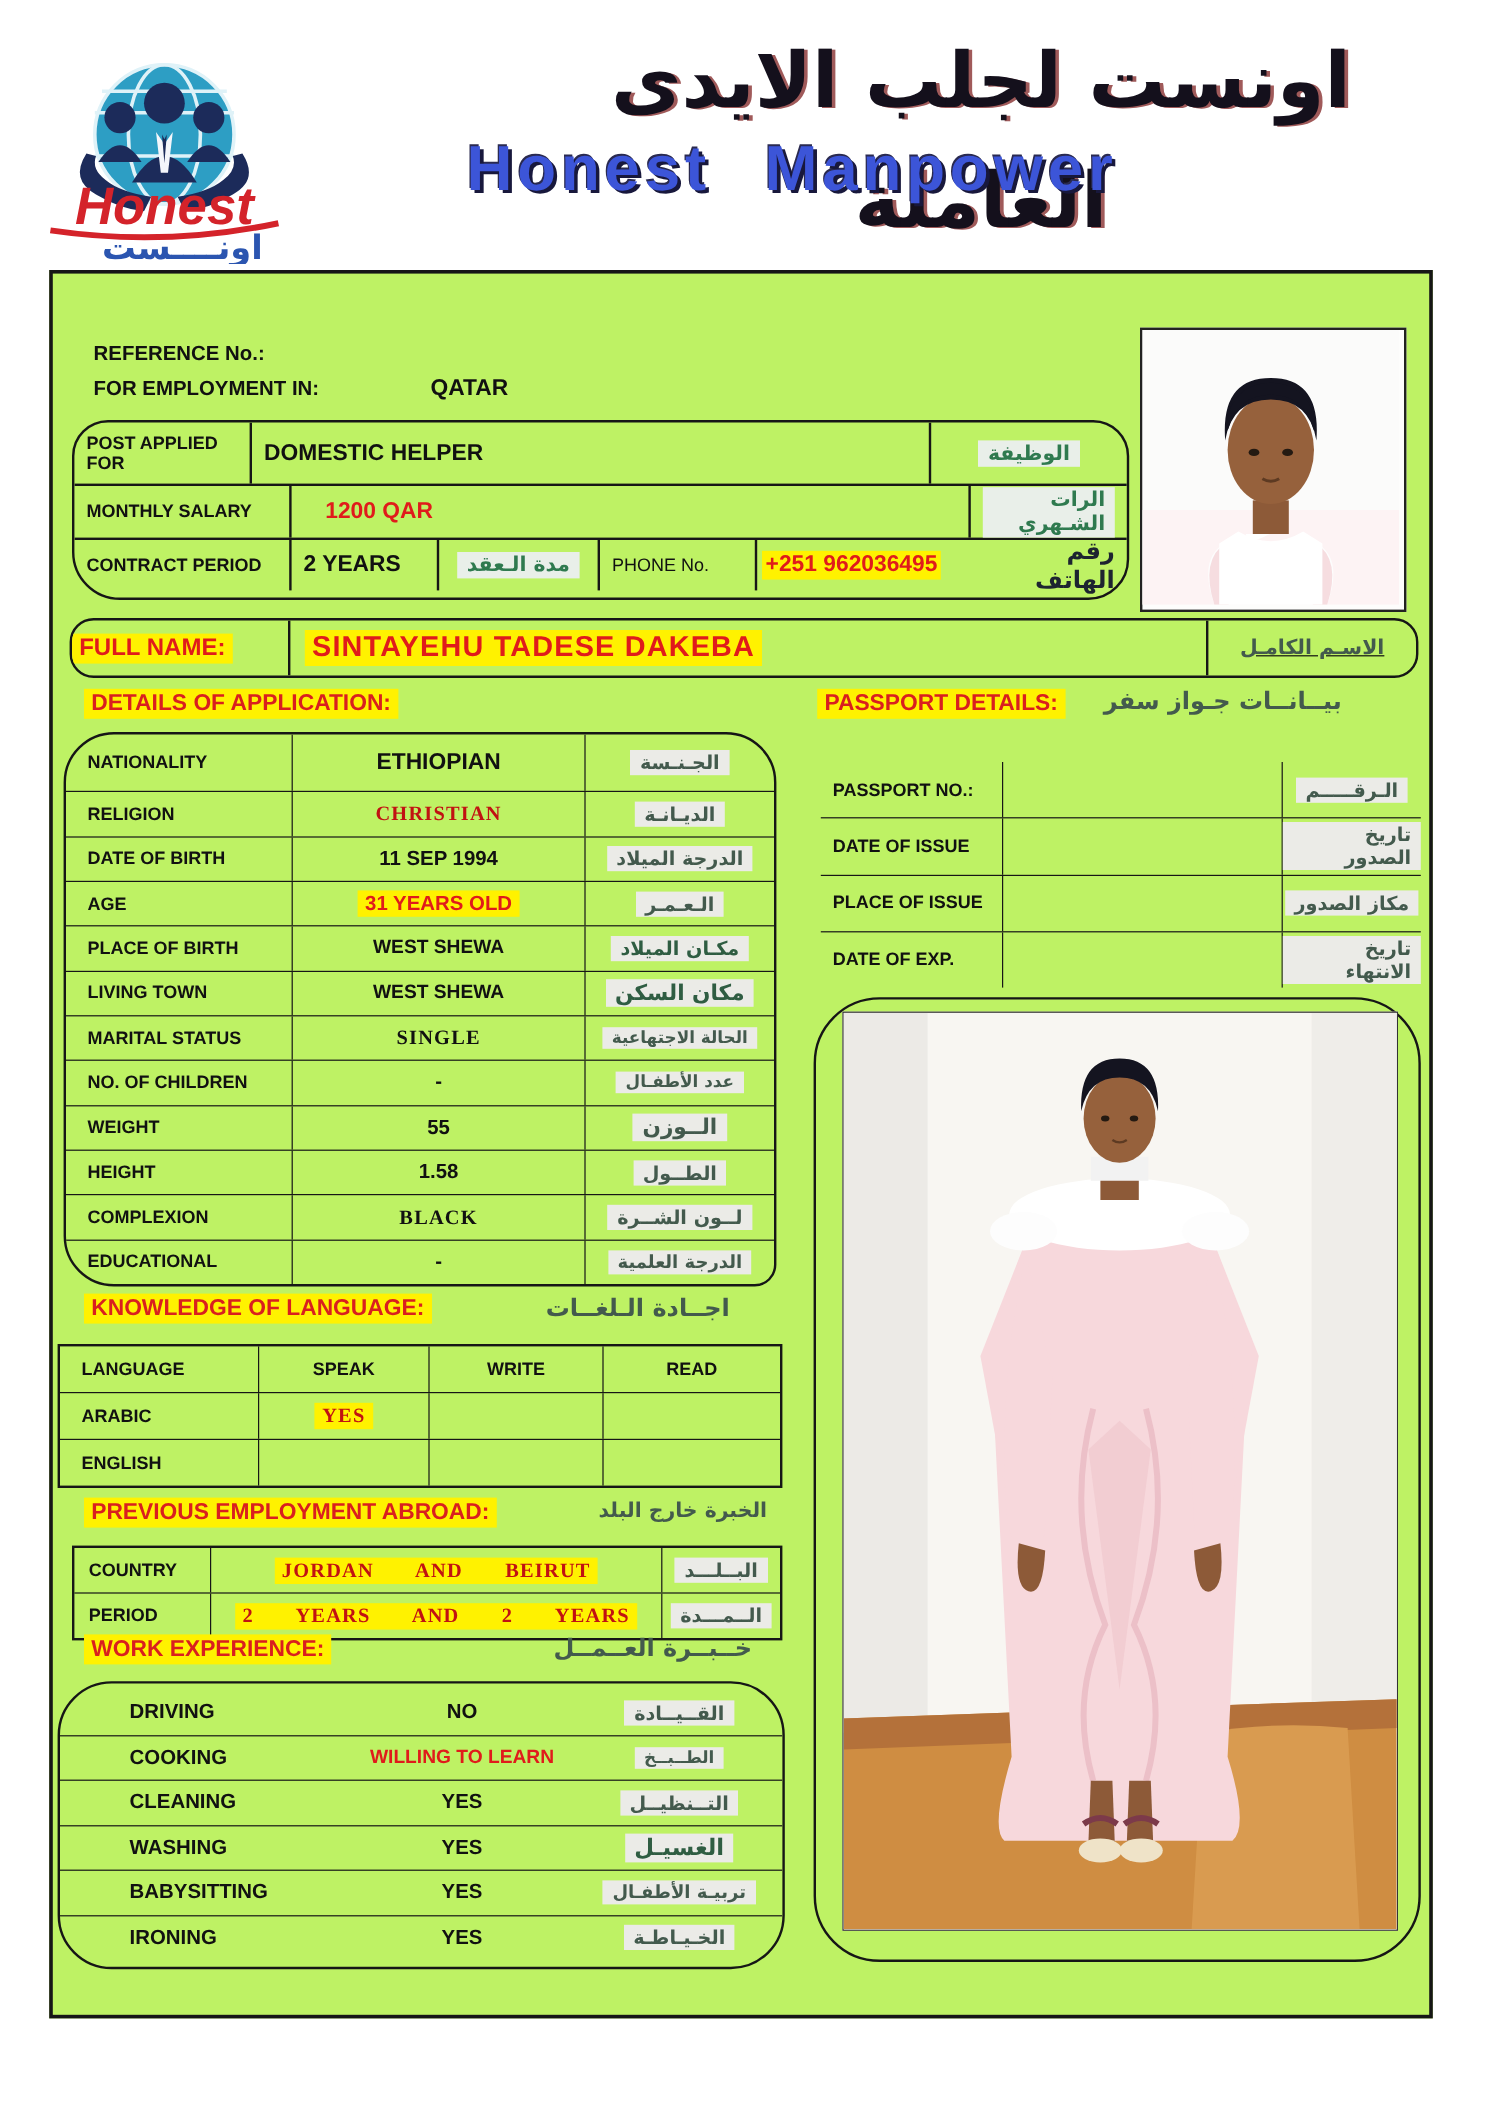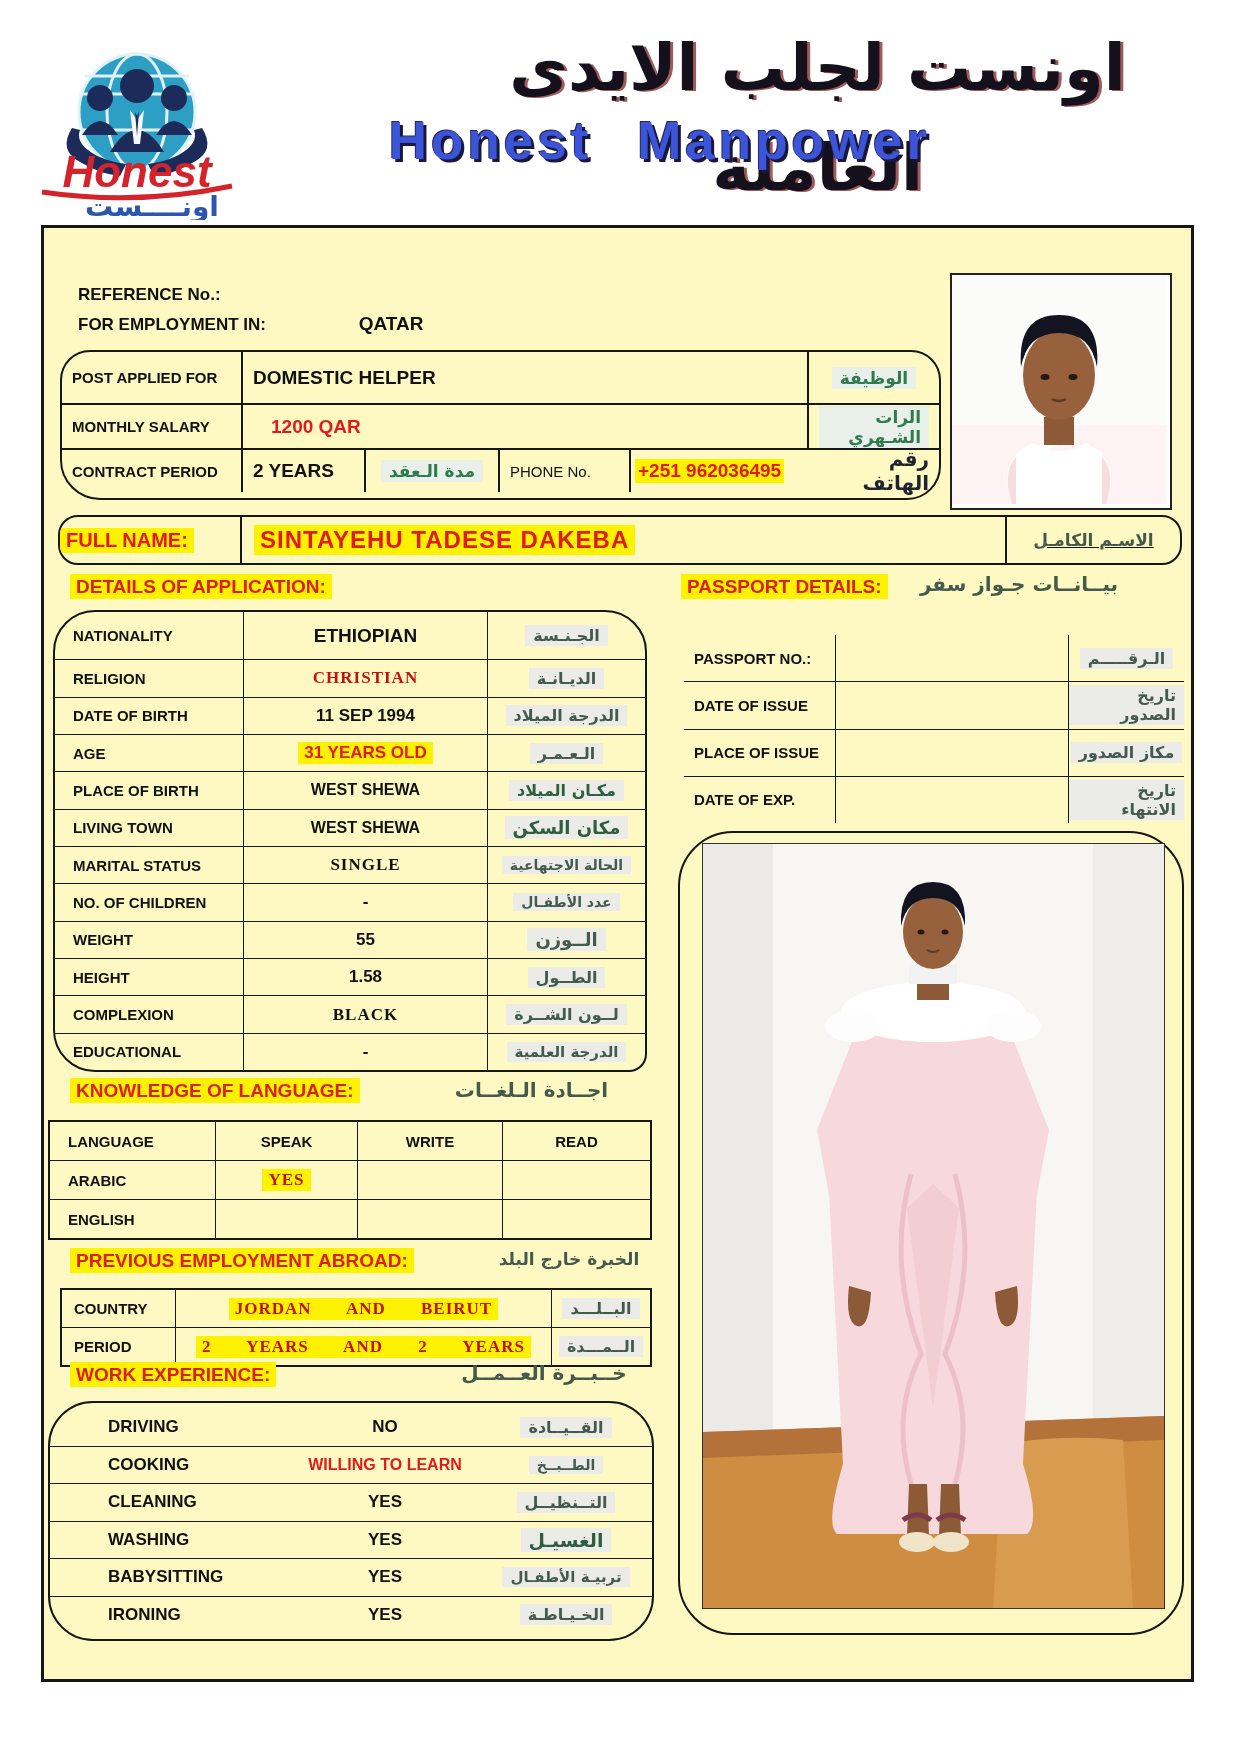--- a/index.html
+++ b/index.html
@@ -10,21 +10,21 @@
   
   .calligraphy{left:400px;top:18px;width:835px;height:102px;direction:rtl;text-align:center;
     font-family:"DejaVu Sans",sans-serif;font-weight:bold;font-size:64px;line-height:100px;
     color:#14101c;text-shadow:3px 1px 0 #a05a5a;}
   .hm-title{left:205px;top:110px;width:910px;text-align:center;font-weight:bold;font-size:53px;
     letter-spacing:4px;word-spacing:26px;color:#3c55d8;
     text-shadow:3px 3px 0 #18183c,-1px -1px 0 #2a2a50;}
   .logo{left:12px;top:40px;width:250px;height:180px;}
 
   
-  .doc{left:41px;top:225px;width:1147px;height:1451px;border:3px solid #161616;background:#fef9c3;}
+  .doc{left:41px;top:225px;width:1147px;height:1451px;border:3px solid #161616;background:#bef264;}
 
   .ref{left:34px;top:52px;font-size:17px;font-weight:bold;line-height:29px;}
   .ref .qatar{font-size:19px;}
 
   
   .t1{left:16px;top:122px;width:877px;height:146px;border:2px solid #161616;
       border-radius:30px 30px 34px 40px;overflow:hidden;}
   .t1row{display:flex;box-sizing:border-box;}
   .t1row+.t1row{border-top:2px solid #161616;}
   .t1 .c{box-sizing:border-box;display:flex;align-items:center;padding:0 10px;}
@@ -153,21 +153,21 @@
     <div class="abs ref">
       <div>REFERENCE No.:</div>
       <div>
         <span>FOR EMPLOYMENT IN:</span>
         <span class="qatar" style="margin-left:88px">QATAR</span>
       </div>
     </div>
 
     <div class="abs t1">
       <div class="t1row" style="height:51px">
-        <div class="c lab" style="width:179px">POST APPLIED FOR</div>
+        <div class="c lab" style="width:146px">POST APPLIED FOR</div>
         <div class="c big" style="width:566px">DOMESTIC HELPER</div>
         <div class="c" style="flex:1;justify-content:center">
             <span class="arb argreen">الوظيفة</span>
           </div>
       </div>
       <div class="t1row" style="height:45px">
         <div class="c lab" style="width:179px">MONTHLY SALARY</div>
         <div class="c big red" style="width:566px;padding-left:28px">1200 QAR</div>
         <div class="c" style="flex:1;justify-content:center">
             <span class="arb argreen">الرات الشـهري</span>

